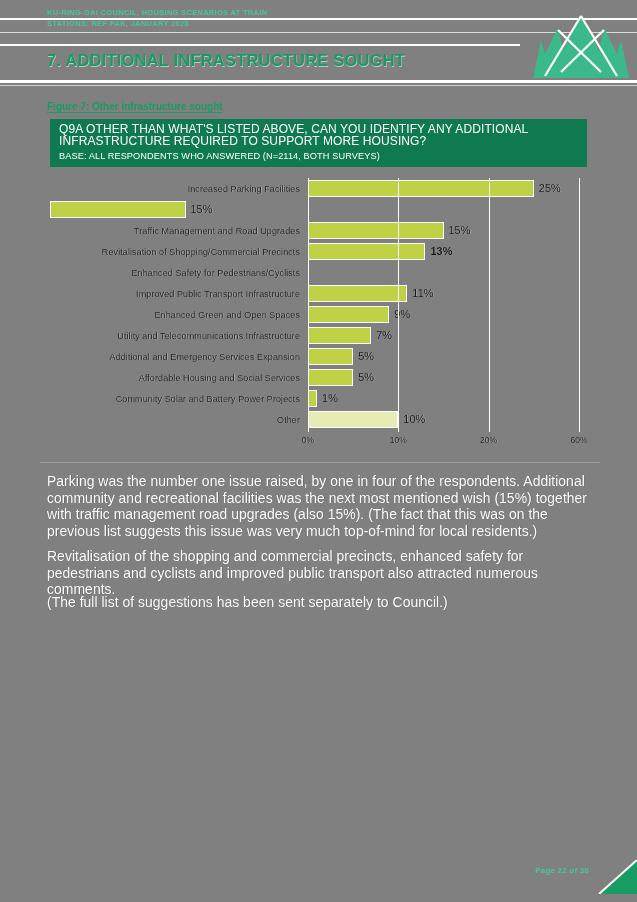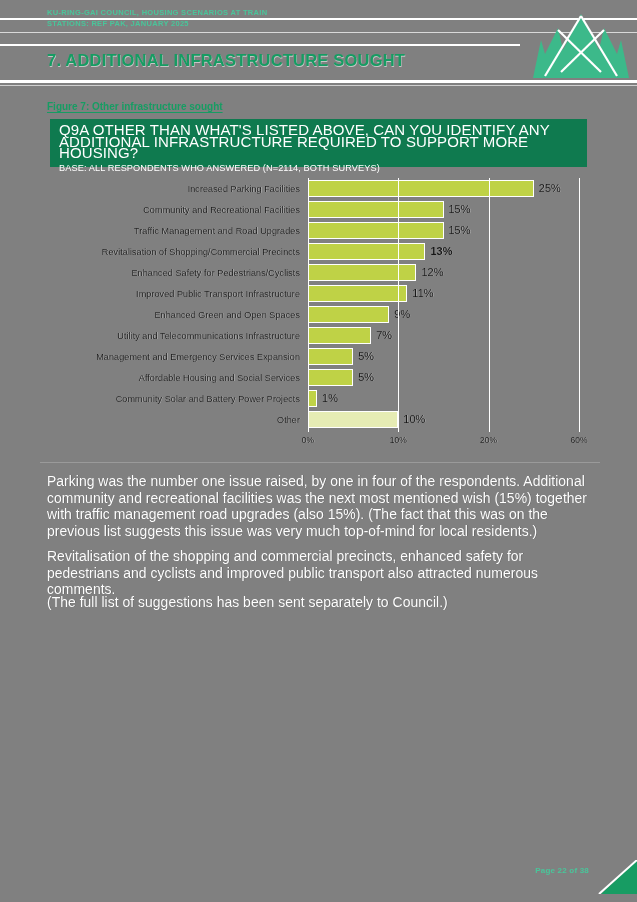--- a/index.html
+++ b/index.html
@@ -106,21 +106,21 @@
     left: 50px;
     top: 119px;
     width: 537px;
     height: 48px;
     background: #0f7a4f;
     box-sizing: border-box;
     padding: 5px 9px 0 9px;
     color: #ffffff;
   }
   .qbox-q {
-    font-size: 15px;
+    font-size: 12px;
     line-height: 11.6px;
     letter-spacing: 0.1px;
   }
   .qbox-base {
     font-size: 9.2px;
     line-height: 11.6px;
     margin-top: 4px;
     letter-spacing: 0.1px;
   }
 
@@ -289,21 +289,20 @@
   <div class="chart">
     <div class="chart-rows" id="chart-rows">
         <div class="row">
           <div class="row-label">Increased Parking Facilities</div>
           <div class="row-track">
             <div class="bar" style="width: 225.833px; background: rgb(191, 210, 70);"></div>
             <div class="bar-value" style="left: 230.833px;">25%</div>
           </div>
         </div>
         <div class="row">
-          <div class="row-label">Community and Recreational Facilities</div>
           <div class="row-track">
             <div class="bar" style="width: 135.5px; background: rgb(191, 210, 70);"></div>
             <div class="bar-value" style="left: 140.5px;">15%</div>
           </div>
         </div>
         <div class="row">
           <div class="row-label">Traffic Management and Road Upgrades</div>
           <div class="row-track">
             <div class="bar" style="width: 135.5px; background: rgb(191, 210, 70);"></div>
             <div class="bar-value" style="left: 140.5px;">15%</div>
@@ -311,24 +310,20 @@
         </div>
         <div class="row">
           <div class="row-label">Revitalisation of Shopping/Commercial Precincts</div>
           <div class="row-track">
             <div class="bar" style="width: 117.433px; background: rgb(191, 210, 70);"></div>
             <div class="bar-value" style="left: 122.433px; font-weight: bold;">13%</div>
           </div>
         </div>
         <div class="row">
           <div class="row-label">Enhanced Safety for Pedestrians/Cyclists</div>
-          <div class="row-track">
-            <div class="bar" style="width: 108.4px; background: rgb(191, 210, 70);"></div>
-            <div class="bar-value" style="left: 113.4px;">12%</div>
-          </div>
         </div>
         <div class="row">
           <div class="row-label">Improved Public Transport Infrastructure</div>
           <div class="row-track">
             <div class="bar" style="width: 99.3667px; background: rgb(191, 210, 70);"></div>
             <div class="bar-value" style="left: 104.367px;">11%</div>
           </div>
         </div>
         <div class="row">
           <div class="row-label">Enhanced Green and Open Spaces</div>
@@ -338,21 +333,21 @@
           </div>
         </div>
         <div class="row">
           <div class="row-label">Utility and Telecommunications Infrastructure</div>
           <div class="row-track">
             <div class="bar" style="width: 63.2333px; background: rgb(191, 210, 70);"></div>
             <div class="bar-value" style="left: 68.2333px;">7%</div>
           </div>
         </div>
         <div class="row">
-          <div class="row-label">Management and Emergency Services Expansion</div>
+          <div class="row-label">Additional and Emergency Services Expansion</div>
           <div class="row-track">
             <div class="bar" style="width: 45.1667px; background: rgb(191, 210, 70);"></div>
             <div class="bar-value" style="left: 50.1667px;">5%</div>
           </div>
         </div>
         <div class="row">
           <div class="row-label">Affordable Housing and Social Services</div>
           <div class="row-track">
             <div class="bar" style="width: 45.1667px; background: rgb(191, 210, 70);"></div>
             <div class="bar-value" style="left: 50.1667px;">5%</div>

